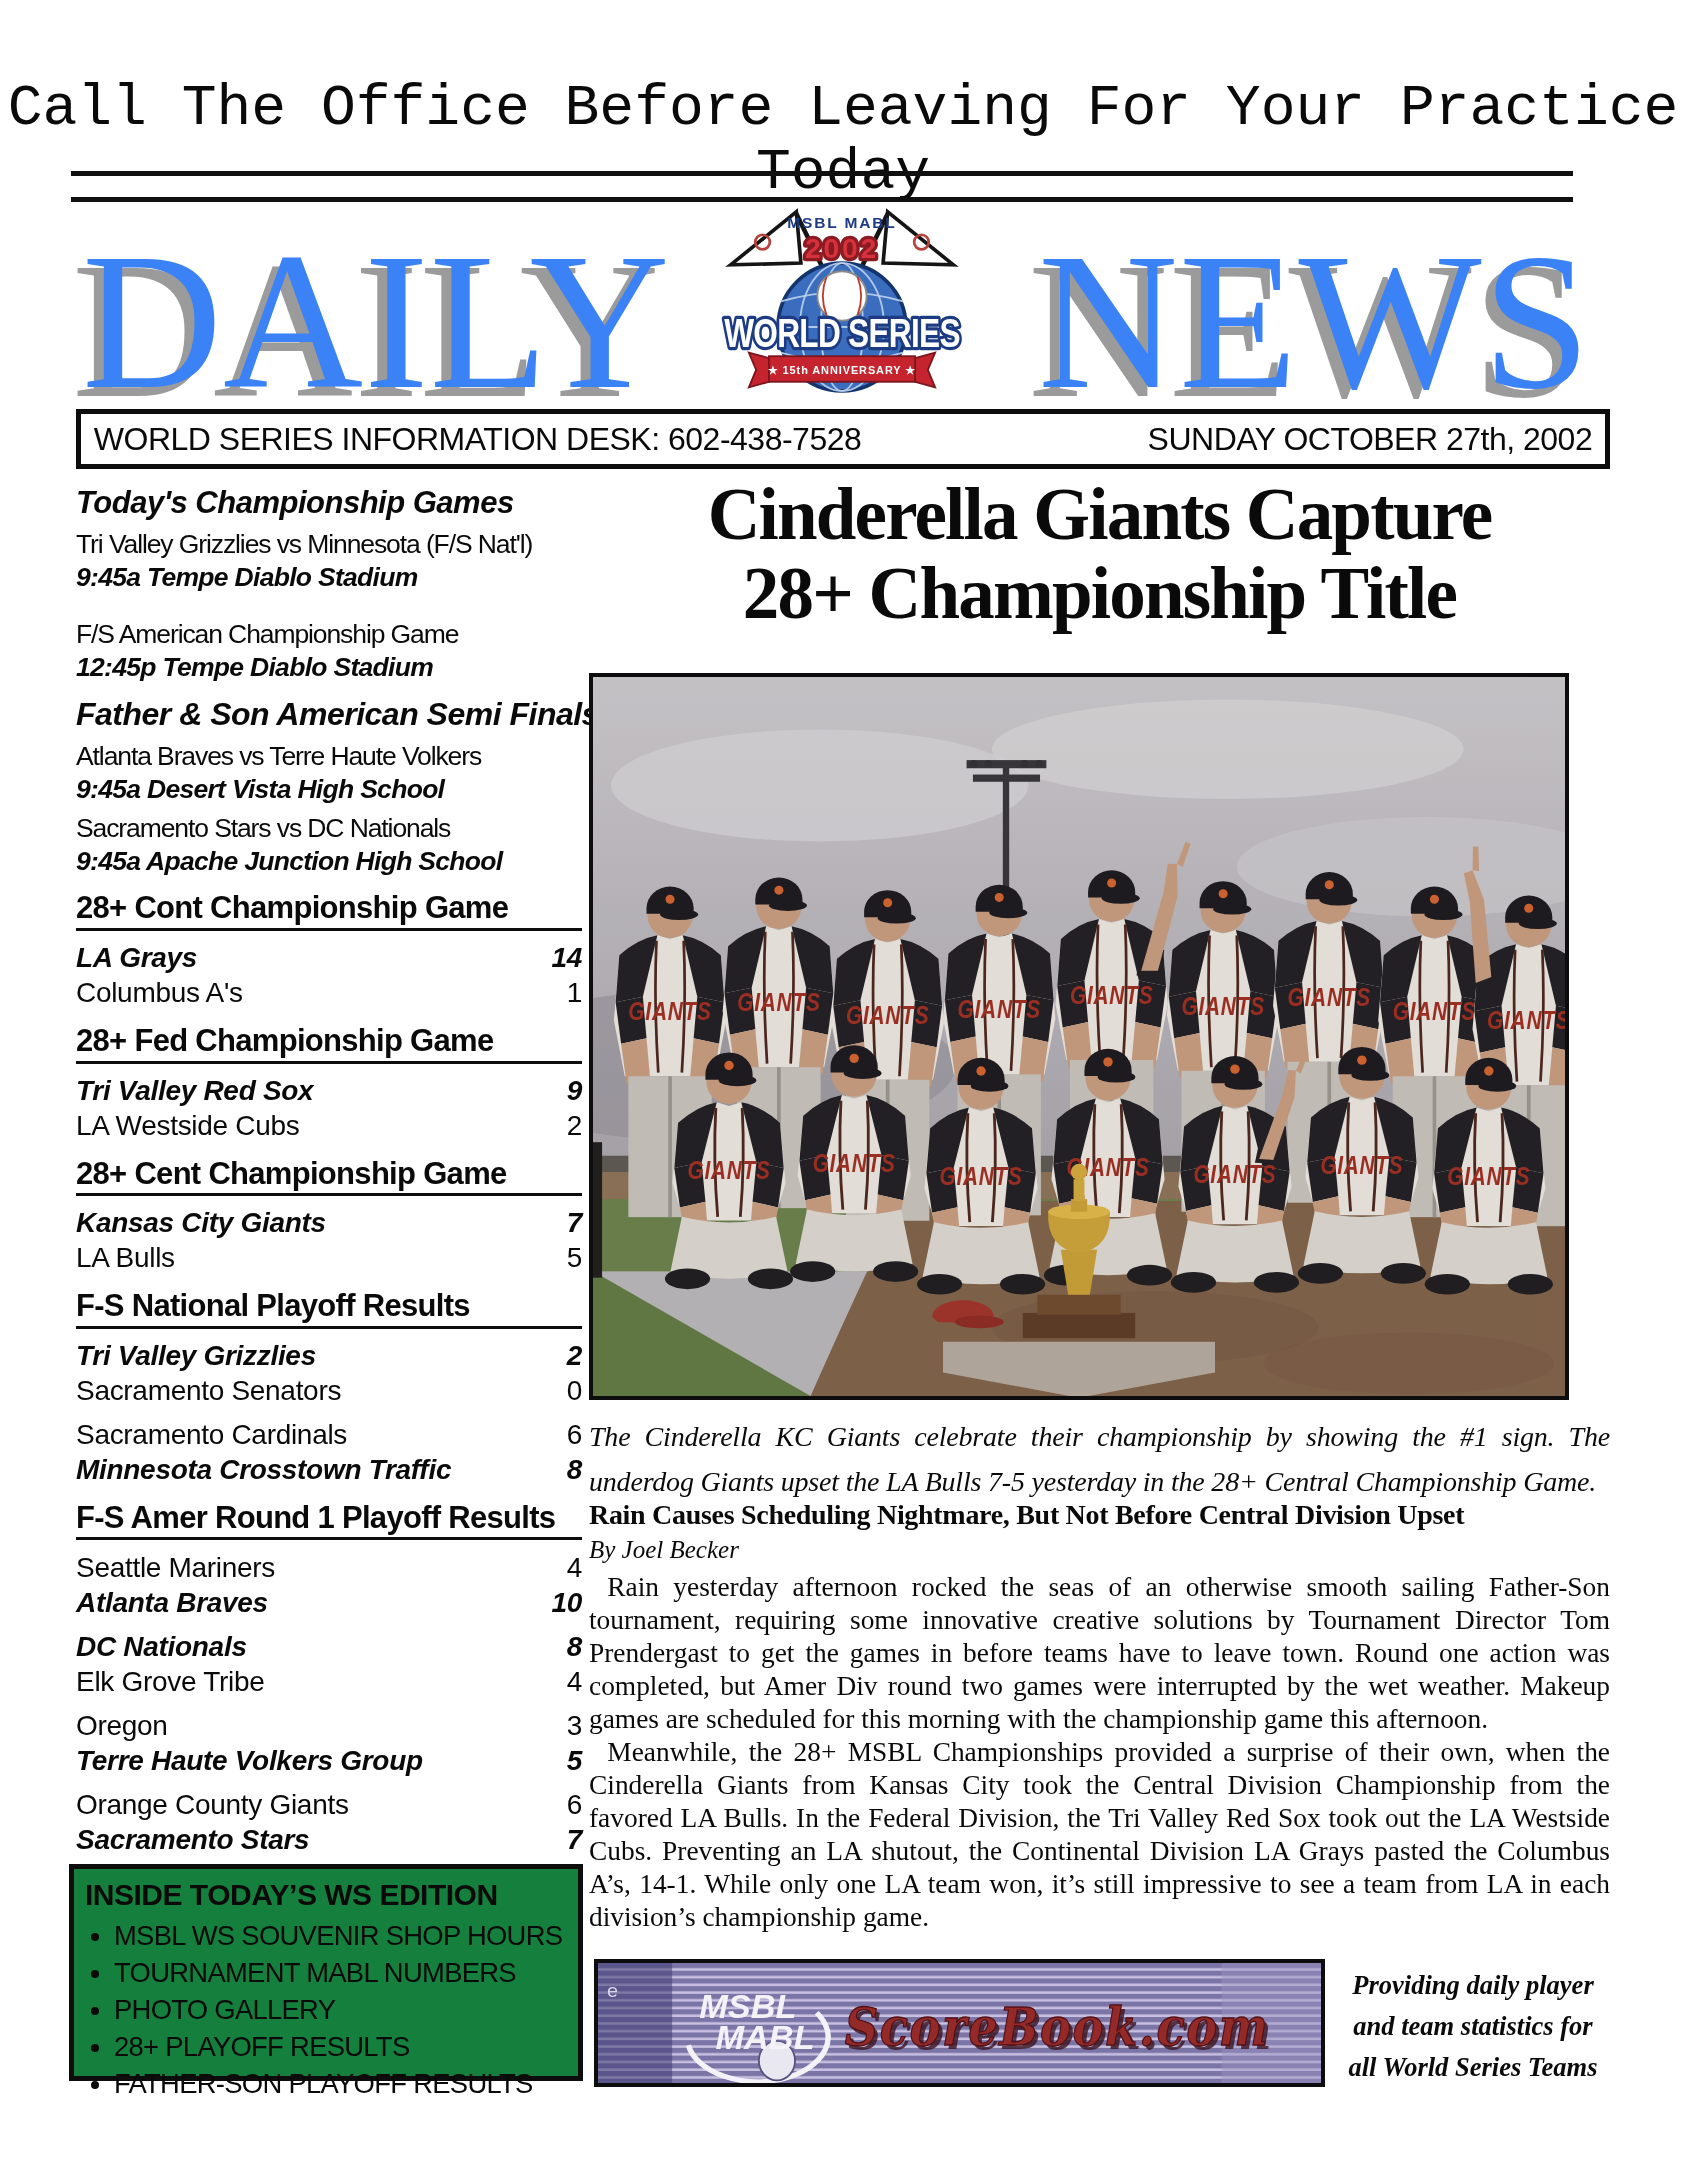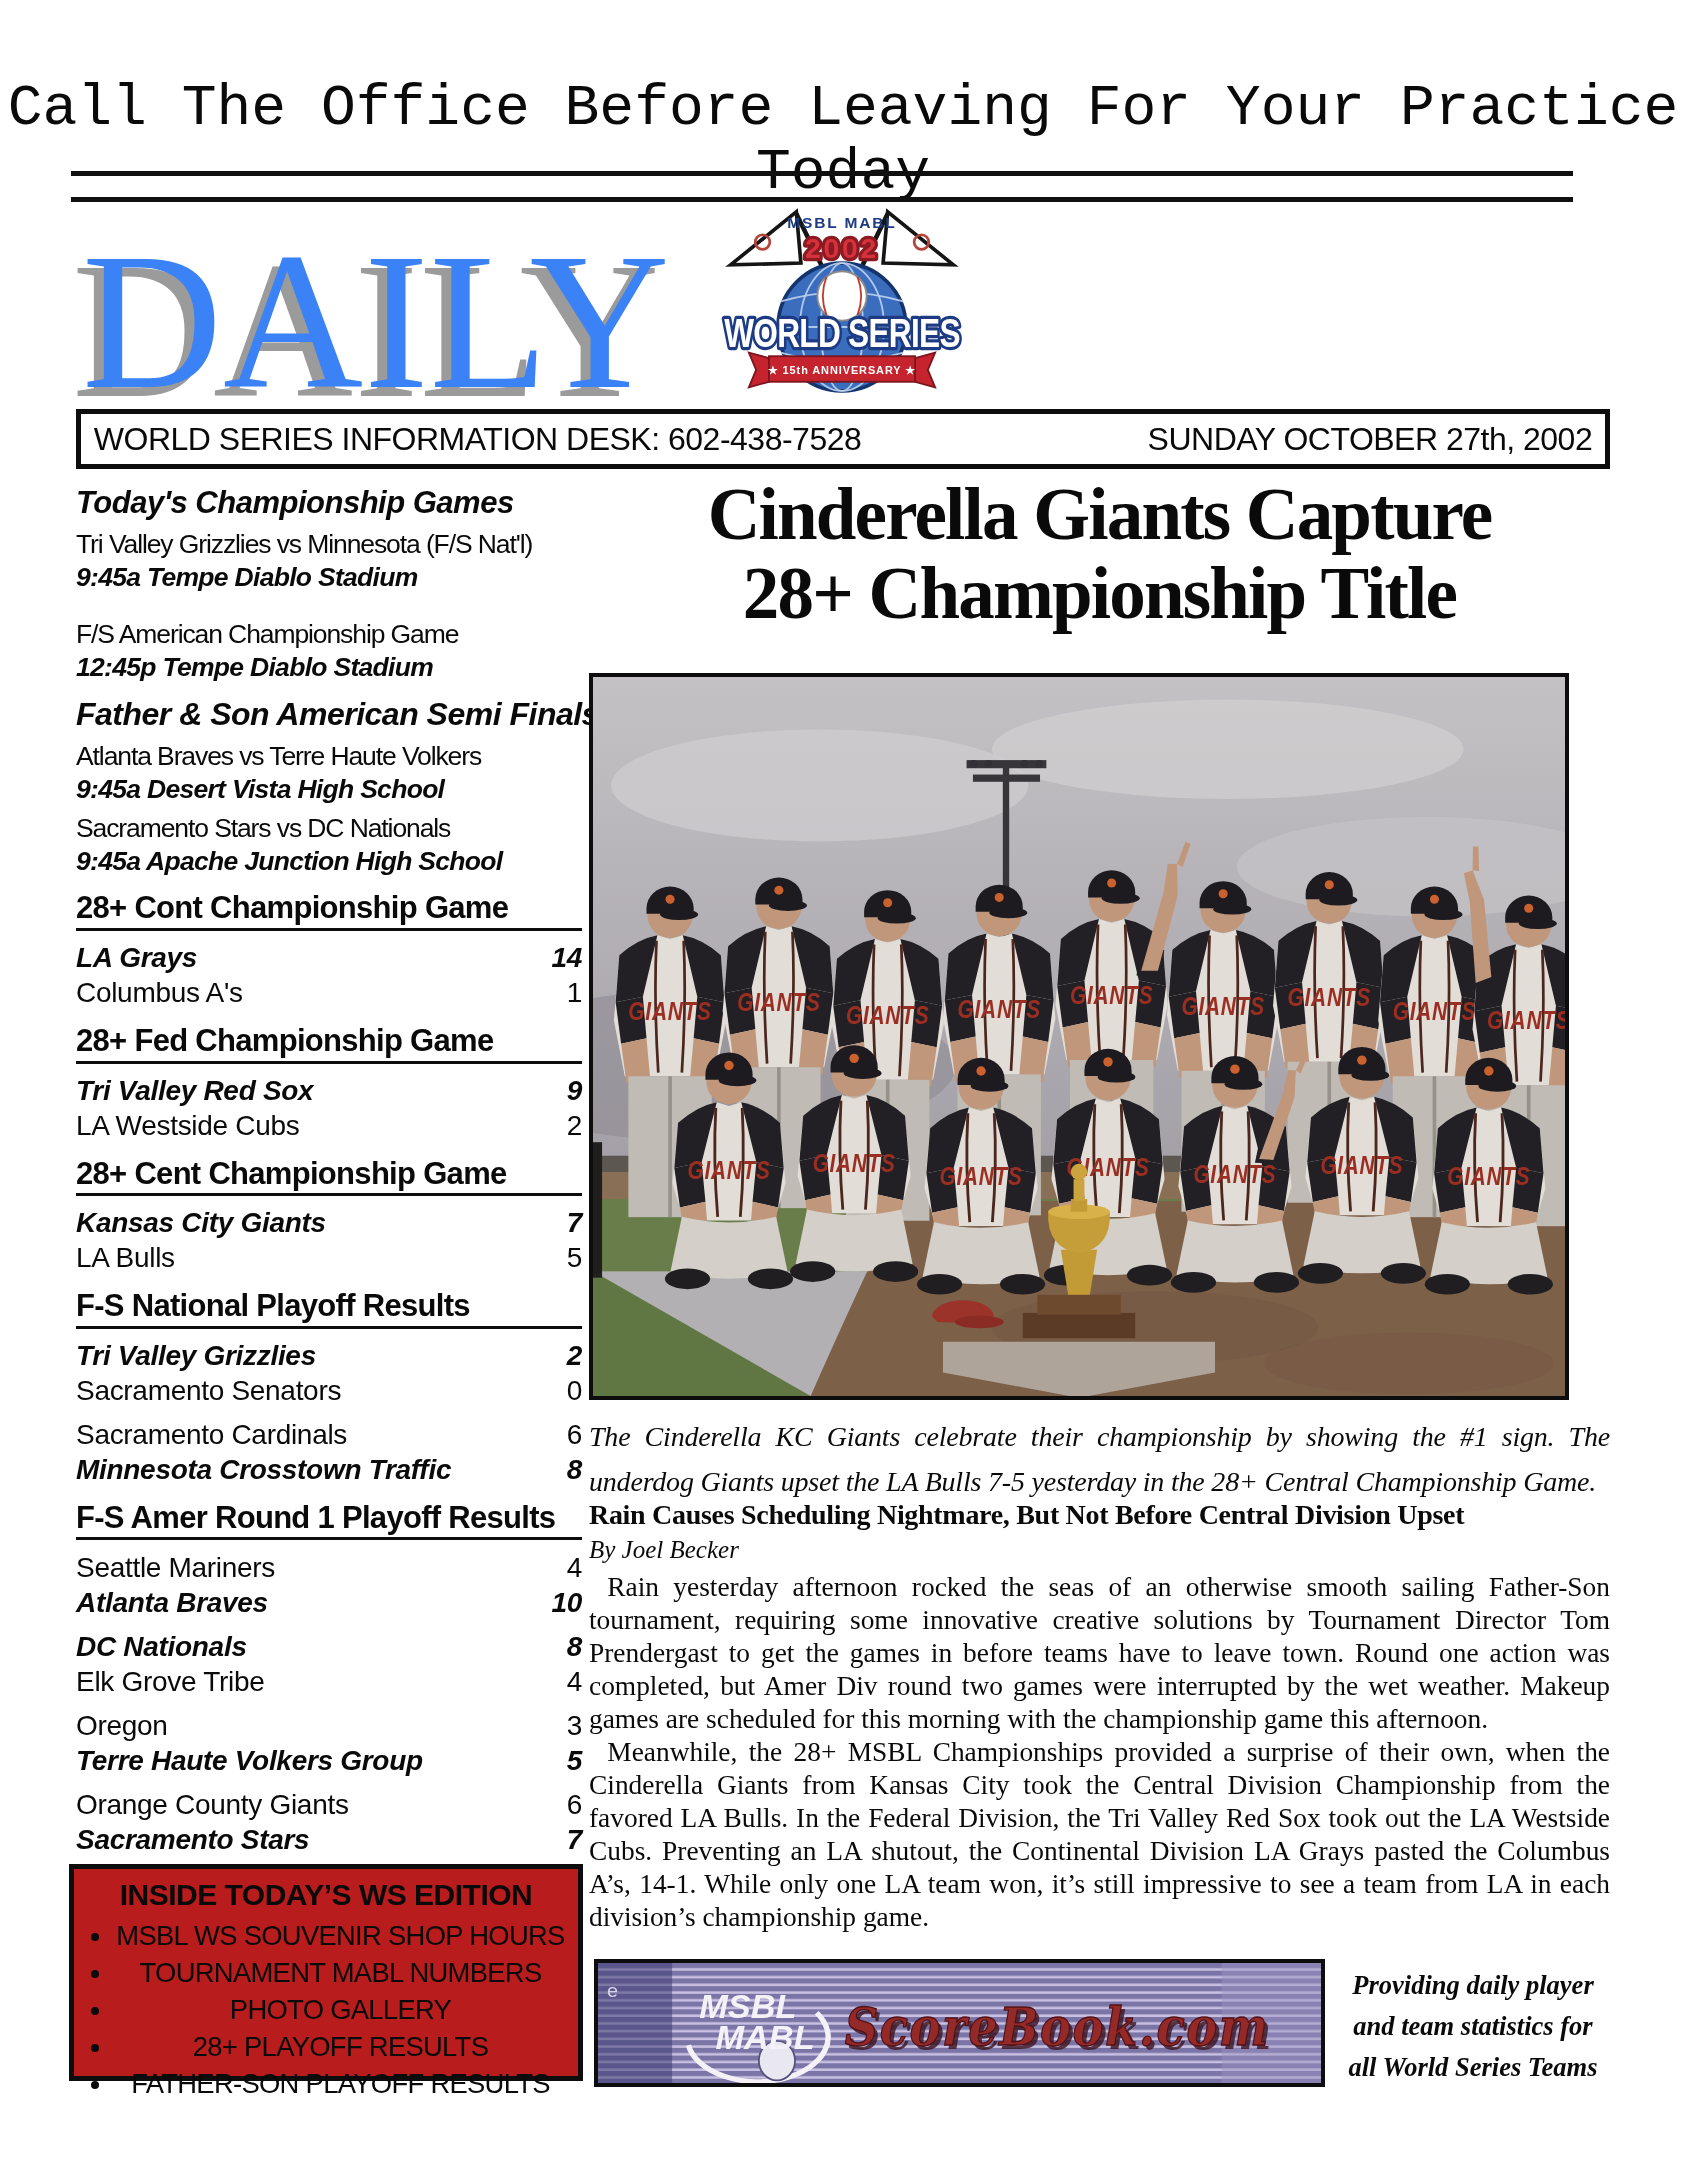--- a/index.html
+++ b/index.html
@@ -41,22 +41,22 @@
   .sec{margin-top:12.8px;}
   .sec-head{font-size:31px;font-weight:bold;line-height:35px;padding-bottom:2.7px;
             border-bottom:3.7px solid #0d0d0d;margin-bottom:9.1px;letter-spacing:-0.7px;
             white-space:nowrap;}
   .pair{margin-bottom:9.1px;text-align:center;}
   .srow{display:flex;justify-content:space-between;font-size:28px;line-height:35px;
         letter-spacing:-0.3px;}
   .w{font-weight:bold;font-style:italic;}
 
   .inside{position:absolute;left:69px;top:1864px;width:514px;height:217px;
-          border:5.5px solid #0d0d0d;box-sizing:border-box;background:#b91c1c;
-          padding:7.3px 11px;font-family:"Liberation Sans",sans-serif;text-align:center;}
+          border:5.5px solid #0d0d0d;box-sizing:border-box;background:#15803d;
+          padding:7.3px 11px;font-family:"Liberation Sans",sans-serif;}
   .inside-title{font-size:30px;font-weight:bold;letter-spacing:-0.5px;
                 line-height:37px;margin-bottom:3.7px;}
   .inside ul{margin:0;padding-left:29px;list-style:disc;}
   .inside li{font-size:27.4px;line-height:37px;letter-spacing:-0.7px;white-space:nowrap;}
 
   
   .headline{position:absolute;left:589px;top:475px;width:1021px;text-align:center;
             font-size:73px;font-weight:bold;line-height:79px;letter-spacing:-1.8px;}
   .photo{position:absolute;left:589px;top:673px;width:980px;height:727px;
          border:4.6px solid #0d0d0d;box-sizing:border-box;background:#b9b7bd;}
@@ -80,20 +80,21 @@
 </head>
 <body>
 
 <div id="page">
 
   <div class="alert">Call The Office Before Leaving For Your Practice Today</div>
   <div class="rule rule1"></div>
   <div class="rule rule2"></div>
 
   <div class="mast mast-daily">DAILY</div>
+  <div class="mast mast-news">NEWS</div>
 
   <div class="mast-logo">
     <svg viewBox="0 0 300 228">
 
       <line x1="100" y1="26" x2="140" y2="108" stroke="#151515" stroke-width="5"></line>
       <line x1="200" y1="26" x2="160" y2="108" stroke="#151515" stroke-width="5"></line>
 
       <polygon points="28,82 100,24 105,80" fill="#ffffff" stroke="#151515" stroke-width="4"></polygon>
       <polygon points="272,82 200,24 195,80" fill="#ffffff" stroke="#151515" stroke-width="4"></polygon>
       <circle cx="63" cy="57" r="8" fill="none" stroke="#b5443c" stroke-width="3"></circle>

